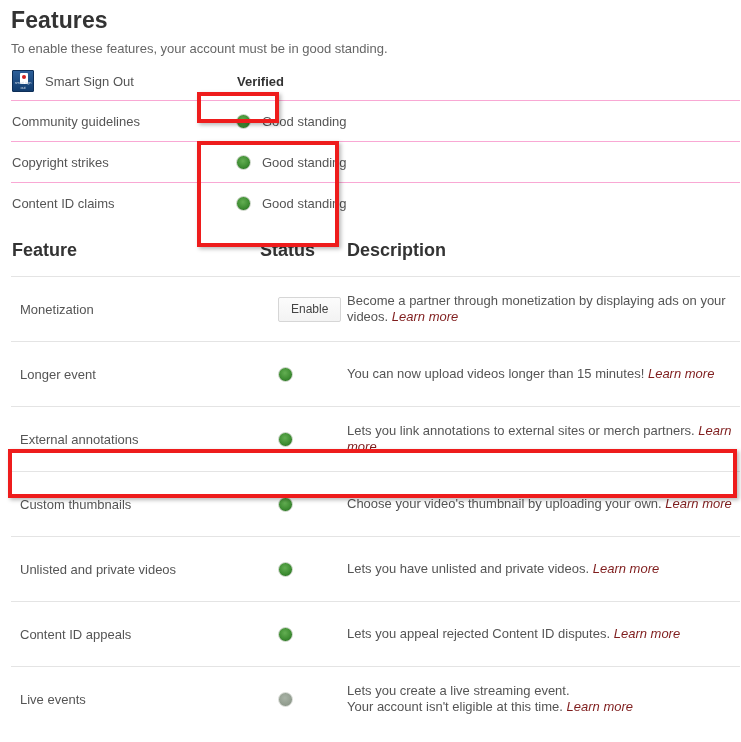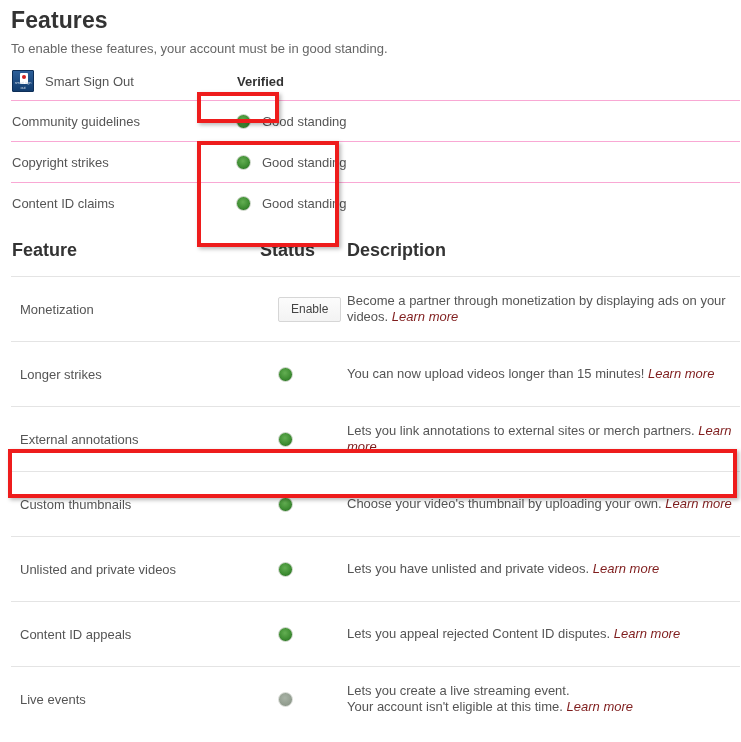--- a/index.html
+++ b/index.html
@@ -291,21 +291,21 @@
         <td class="td-status">
           <span class="enable-btn">Enable</span>
         </td>
         <td class="td-desc">
           <span>Become a partner through monetization by displaying ads on your videos.</span>
           <a class="learn-more">Learn more</a>
         </td>
       </tr>
 
       <tr>
-        <td class="td-feature">Longer strikes</td>
+        <td class="td-feature">Longer event</td>
         <td class="td-status">
           <span class="dot dot-green"></span>
         </td>
         <td class="td-desc">
           <span>You can now upload videos longer than 15 minutes!</span>
           <a class="learn-more">Learn more</a>
         </td>
       </tr>
 
       <tr>

